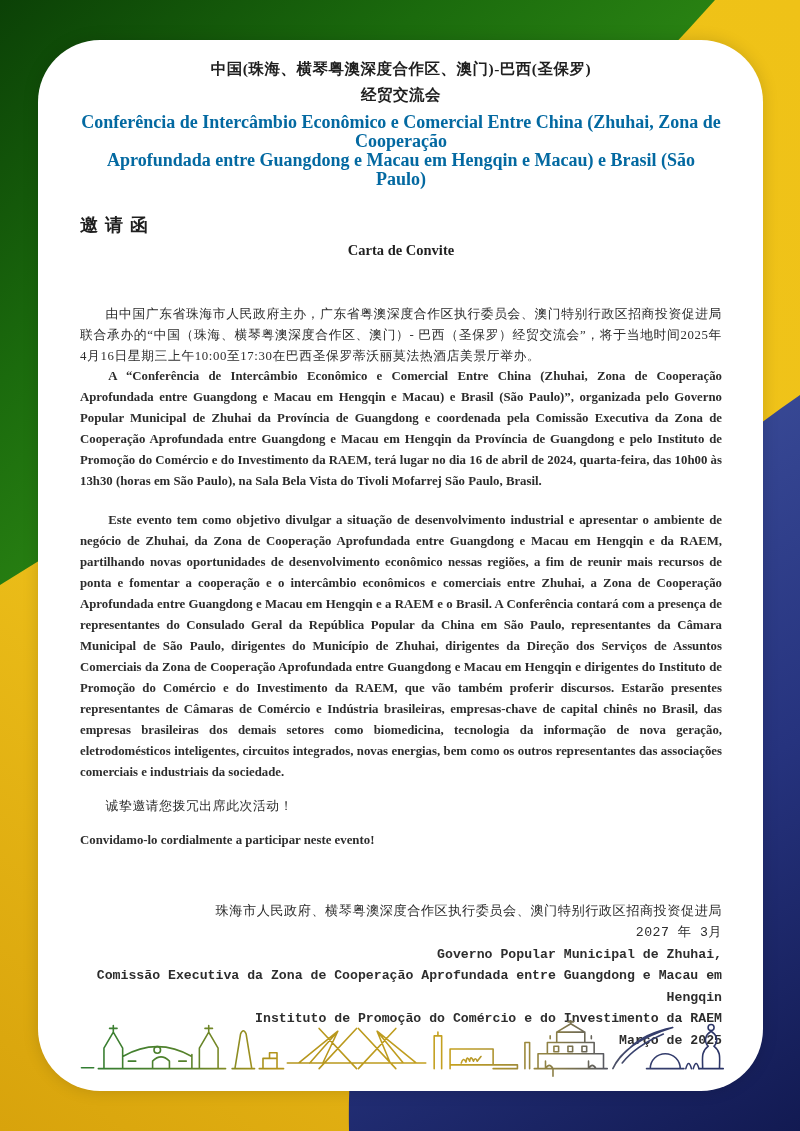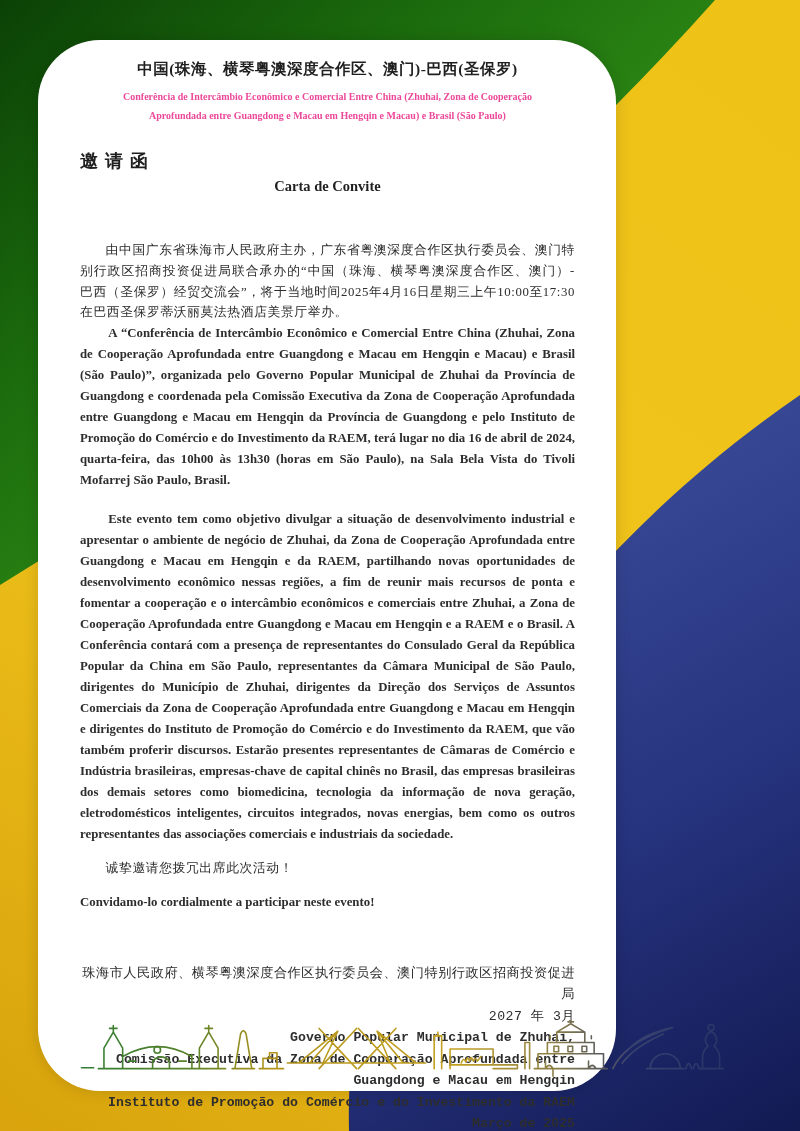--- a/index.html
+++ b/index.html
@@ -3,32 +3,32 @@
 <meta charset="utf-8">
 <style>
   html,body{margin:0;padding:0;}
   body{
     width:800px;height:1131px;position:relative;overflow:hidden;
     font-family:"Liberation Serif","DejaVu Serif",serif;
     background:#D8A30C;
   }
   .bg{position:absolute;left:0;top:0;width:800px;height:1131px;}
   .card{
-    position:absolute;left:38px;top:40px;width:578px;height:1051px;
+    position:absolute;left:38px;top:40px;width:725px;height:1051px;
     background:#ffffff;border-radius:62px;box-sizing:border-box;
     padding:16px 41px 3px 42px;
     box-shadow:0 0 16px rgba(0,0,0,0.15);
     color:#2d2d2d;
   }
   .title-zh{
     text-align:center;font-weight:bold;font-size:15.5px;line-height:26px;
     color:#1f1f1f;letter-spacing:0.5px;
   }
   .title-pt{
-    text-align:center;font-weight:bold;font-size:10px;line-height:19px;color:#ec4899;
+    text-align:center;font-weight:bold;font-size:18px;line-height:19px;color:#0369a1;
   }
   .title-pt.first{margin-top:5px;}
   .invite-zh{
     font-weight:bold;font-size:18px;letter-spacing:7px;
     margin-top:24px;color:#1f1f1f;
   }
   .invite-pt{
     text-align:center;font-weight:bold;font-size:14.5px;margin-top:5px;color:#1f1f1f;
   }
   .body-text{margin-top:45px;}
@@ -74,20 +74,21 @@
     </linearGradient>
   </defs>
   <rect x="0" y="0" width="800" height="1131" fill="url(#goldGrad)"></rect>
   <path d="M0,0 H715 Q420,330 0,585 Z" fill="url(#greenGrad)"></path>
   <path d="M800,395 C560,560 420,780 365,990 C351,1040 348,1085 349,1131 L800,1131 Z" fill="url(#blueGrad)"></path>
 </svg>
 
 <div class="card">
 
   <div class="title-zh">中国(珠海、横琴粤澳深度合作区、澳门)-巴西(圣保罗)</div>
+  <div class="title-zh">经贸交流会</div>
   <div class="title-pt first">Conferência de Intercâmbio Econômico e Comercial Entre China (Zhuhai, Zona de Cooperação</div>
   <div class="title-pt">Aprofundada entre Guangdong e Macau em Hengqin e Macau) e Brasil (São Paulo)</div>
 
   <div class="invite-zh">邀请函</div>
   <div class="invite-pt">Carta de Convite</div>
 
   <div class="body-text">
     <p class="zh">由中国广东省珠海市人民政府主办，广东省粤澳深度合作区执行委员会、澳门特别行政区招商投资促进局联合承办的“中国（珠海、横琴粤澳深度合作区、澳门）- 巴西（圣保罗）经贸交流会”，将于当地时间2025年4月16日星期三上午10:00至17:30在巴西圣保罗蒂沃丽莫法热酒店美景厅举办。</p>
     <p class="pt">A “Conferência de Intercâmbio Econômico e Comercial Entre China (Zhuhai, Zona de Cooperação Aprofundada entre Guangdong e Macau em Hengqin e Macau) e Brasil (São Paulo)”, organizada pelo Governo Popular Municipal de Zhuhai da Província de Guangdong e coordenada pela Comissão Executiva da Zona de Cooperação Aprofundada entre Guangdong e Macau em Hengqin da Província de Guangdong e pelo Instituto de Promoção do Comércio e do Investimento da RAEM, terá lugar no dia 16 de abril de 2024, quarta-feira, das 10h00 às 13h30 (horas em São Paulo), na Sala Bela Vista do Tivoli Mofarrej São Paulo, Brasil.</p>
     <p class="pt">Este evento tem como objetivo divulgar a situação de desenvolvimento industrial e apresentar o ambiente de negócio de Zhuhai, da Zona de Cooperação Aprofundada entre Guangdong e Macau em Hengqin e da RAEM, partilhando novas oportunidades de desenvolvimento econômico nessas regiões, a fim de reunir mais recursos de ponta e fomentar a cooperação e o intercâmbio econômicos e comerciais entre Zhuhai, a Zona de Cooperação Aprofundada entre Guangdong e Macau em Hengqin e a RAEM e o Brasil. A Conferência contará com a presença de representantes do Consulado Geral da República Popular da China em São Paulo, representantes da Câmara Municipal de São Paulo, dirigentes do Município de Zhuhai, dirigentes da Direção dos Serviços de Assuntos Comerciais da Zona de Cooperação Aprofundada entre Guangdong e Macau em Hengqin e dirigentes do Instituto de Promoção do Comércio e do Investimento da RAEM, que vão também proferir discursos. Estarão presentes representantes de Câmaras de Comércio e Indústria brasileiras, empresas-chave de capital chinês no Brasil, das empresas brasileiras dos demais setores como biomedicina, tecnologia da informação de nova geração, eletrodomésticos inteligentes, circuitos integrados, novas energias, bem como os outros representantes das associações comerciais e industriais da sociedade.</p>

